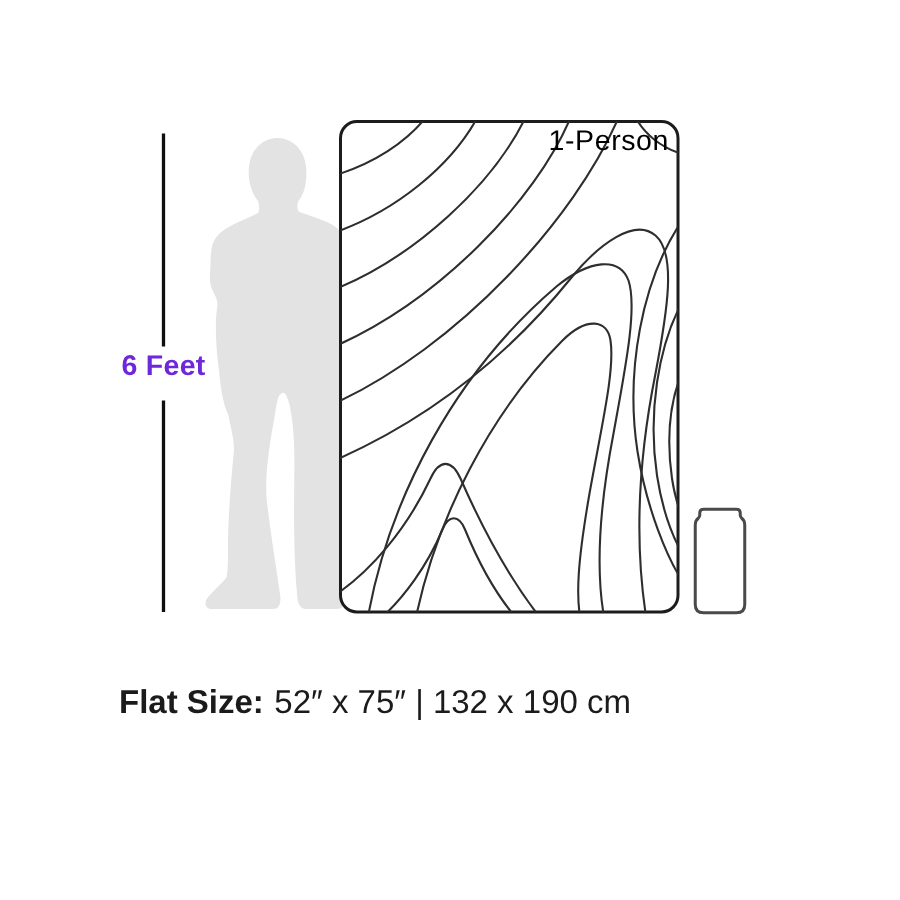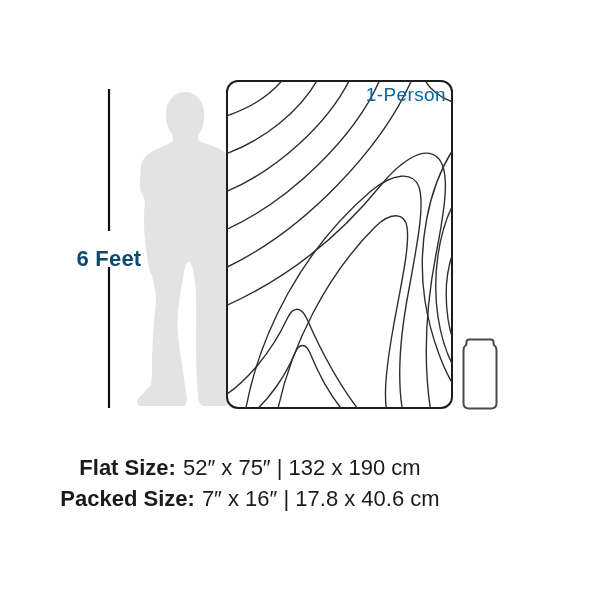--- a/index.html
+++ b/index.html
@@ -2,26 +2,26 @@
 <html><head>
 <meta charset="utf-8">
 <style>
   html,body{margin:0;padding:0;background:#ffffff;}
   .canvas{
     position:relative;width:600px;height:600px;background:#ffffff;overflow:hidden;
     font-family:"Liberation Sans","DejaVu Sans",sans-serif;color:#1b1b1b;
   }
   .art{position:absolute;left:0;top:0;}
   .height-label{
-    position:absolute;left:109px;top:246px;transform:translateX(-50%);
-    font-size:22px;font-weight:800;color:#0c4a6e;white-space:nowrap;letter-spacing:0.2px;
+    position:absolute;left:109px;top:234px;transform:translateX(-50%);
+    font-size:19px;font-weight:800;color:#6d28d9;white-space:nowrap;letter-spacing:0.2px;
   }
   .product-label{
     position:absolute;right:154px;top:84px;
-    font-size:19px;font-weight:500;color:#0369a1;letter-spacing:0.4px;white-space:nowrap;
+    font-size:19px;font-weight:500;color:#000000;letter-spacing:0.4px;white-space:nowrap;
   }
   .specs{
     position:absolute;left:0;top:452px;width:500px;text-align:center;
     font-size:22px;line-height:31px;
   }
   .spec-line{white-space:nowrap;}
   .spec-label{font-weight:800;margin-right:7px;}
   .spec-value{font-weight:400;}
 </style>
 </head>
@@ -103,18 +103,15 @@
   </svg>
 
   <div class="height-label">6 Feet</div>
 
   <div class="product-label">1-Person</div>
 
   <div class="specs">
     <div class="spec-line">
       <span class="spec-label">Flat Size:</span><span class="spec-value">52″ x 75″ | 132 x 190 cm</span>
     </div>
-    <div class="spec-line">
-      <span class="spec-label">Packed Size:</span><span class="spec-value">7″ x 16″ | 17.8 x 40.6 cm</span>
-    </div>
   </div>
 
 </div>
 
 </body></html>

